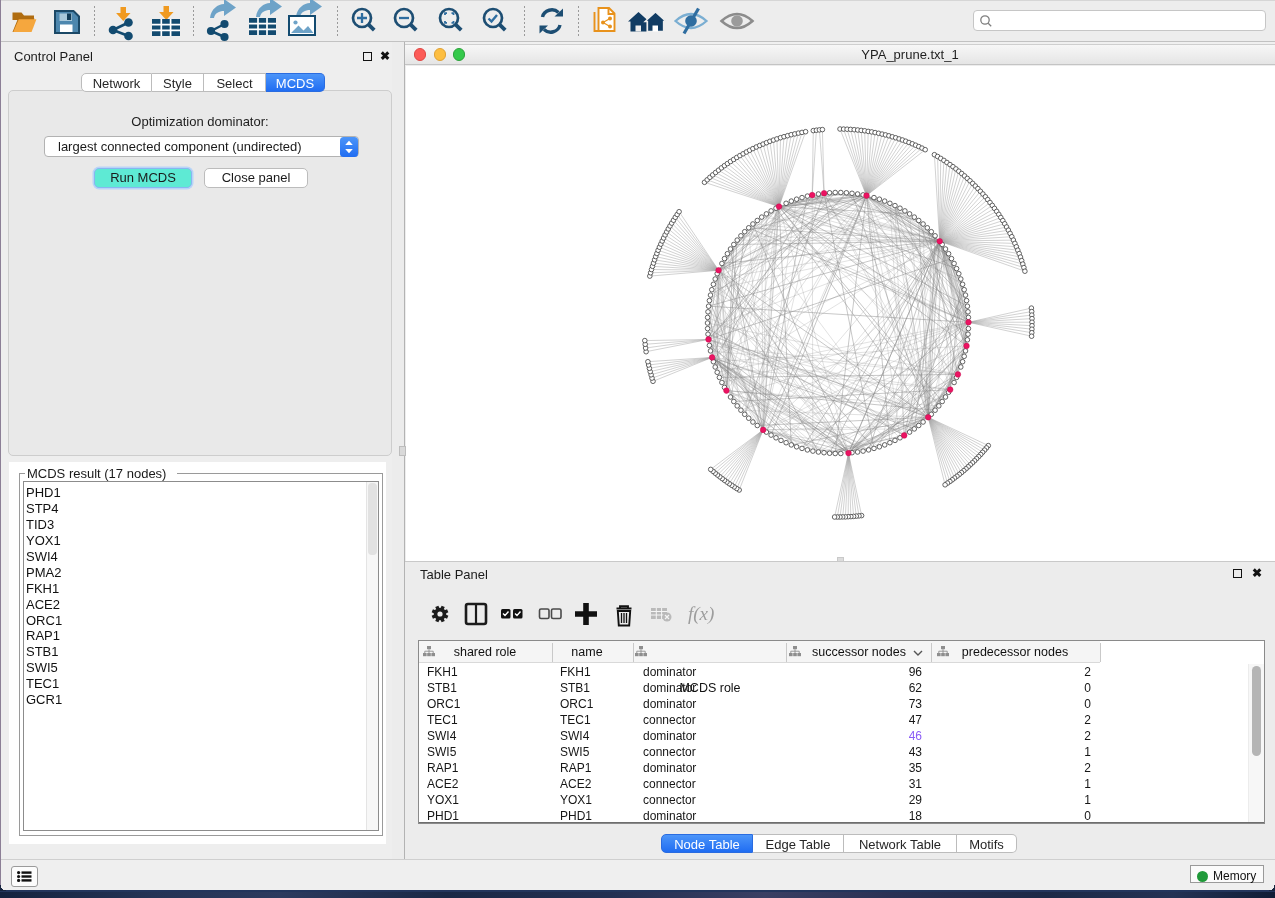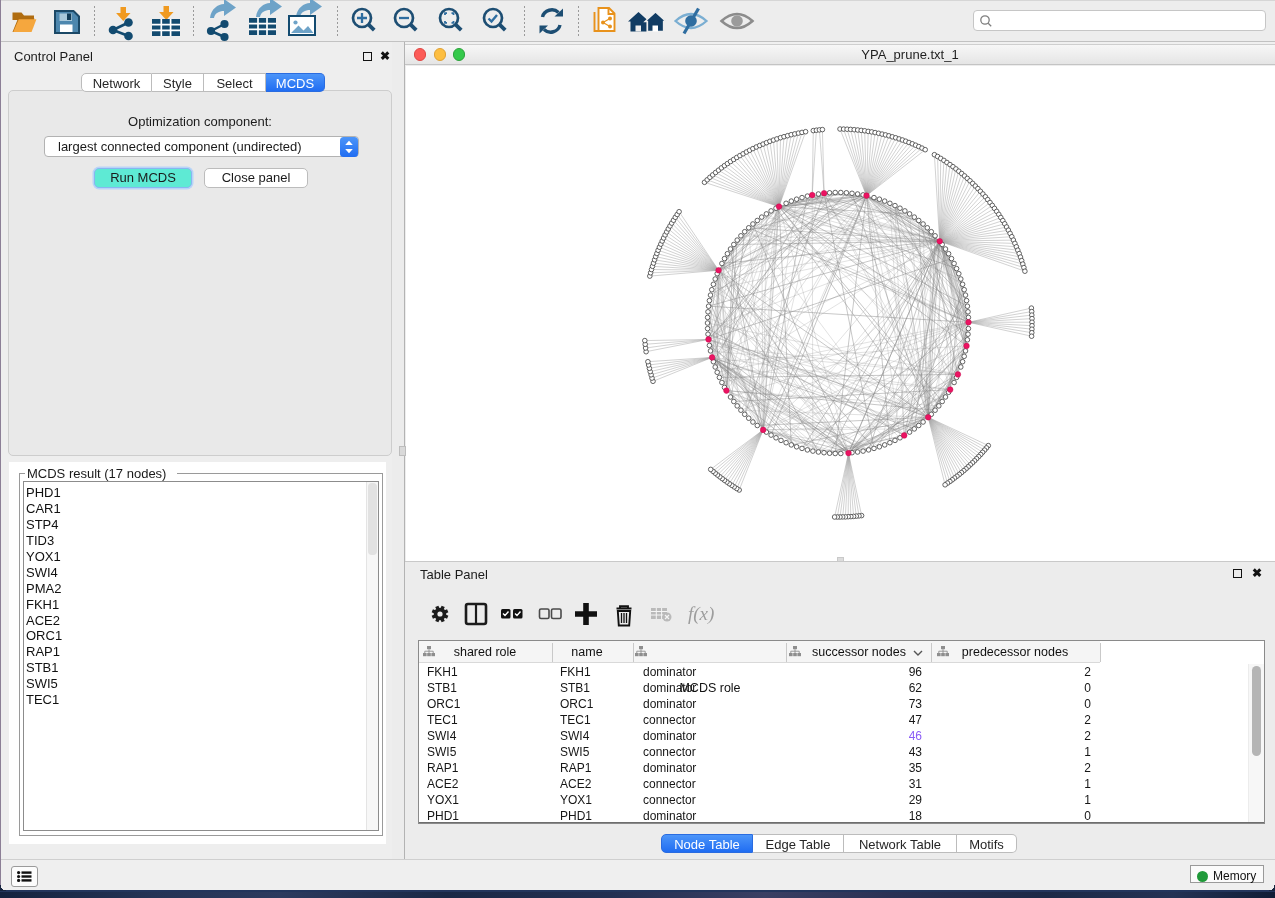--- a/index.html
+++ b/index.html
@@ -132,47 +132,47 @@
 <div class="abs hdrtxt" style="left:14px;top:49px;">Control Panel</div>
 <div class="winbtn" style="left:363px;top:52px;"></div>
 <div class="winx" style="left:380px;top:51px;">✖</div>
 <div class="abs" style="left:8px;top:90px;width:384px;height:366px;background:#e9e9e9;border:1px solid #cdcdcd;border-radius:5px;"></div>
 <div class="seg" style="left:81px;top:73px;">
     <div class="s first" style="width:71px;">Network</div>
     <div class="s" style="width:52px;">Style</div>
     <div class="s" style="width:62px;">Select</div>
     <div class="s last sel" style="width:59px;">MCDS</div>
   </div>
-<div class="abs" style="left:0;top:114px;width:400px;height:14px;text-align:center;font-size:13px;color:#1c1c1c;">Optimization component:</div>
+<div class="abs" style="left:0;top:114px;width:400px;height:14px;text-align:center;font-size:13px;color:#1c1c1c;">Optimization dominator:</div>
 <div class="abs" style="left:44px;top:136px;width:315px;height:21px;background:#fff;border:1px solid #b2b2b2;border-radius:4px;font-size:13px;color:#1a1a1a;line-height:19px;padding-left:13px;">largest connected component (undirected)</div>
 <div class="abs" style="left:340px;top:137px;width:18px;height:19.5px;background:linear-gradient(#4c95f9,#206df2);border-radius:3.5px;"></div>
 <svg class="abs" style="left:340px;top:137px" width="18" height="20" viewBox="0 0 18 20">
     <path d="M5.2 8L9 3.8 12.8 8zM5.2 12L9 16.2 12.8 12z" fill="#fff"></path>
   </svg>
 <div class="abs" style="left:94px;top:168px;width:98px;height:20px;background:#5eead4;border:1.5px solid #88b6f0;border-radius:5px;box-shadow:0 0 0 1.5px #b9d4f8;font-size:13px;color:#1a1a1a;text-align:center;line-height:17px;">Run MCDS</div>
 <div class="abs" style="left:204px;top:168px;width:104px;height:20px;background:#fff;border:1px solid #bcbcbc;border-radius:5px;font-size:13px;color:#1a1a1a;text-align:center;line-height:18px;">Close panel</div>
 <div class="abs" style="left:9px;top:462px;width:377px;height:382px;background:#fff;"></div>
 <div class="abs" style="left:19px;top:473px;width:364px;height:363px;border:1px solid #9a9a9a;"></div>
 <div class="abs" style="left:25px;top:466px;width:152px;background:#fff;font-size:13px;color:#1a1a1a;padding:0 2px;">MCDS result (17 nodes)</div>
 <div class="abs" style="left:23px;top:481px;width:356px;height:350px;background:#fff;border:1px solid #8c8c8c;"></div>
 <div class="abs" style="left:26px;top:485px;width:300px;font-size:13px;color:#111;">
     <div style="height:15.95px;">PHD1</div>
-    <div style="height:15.95px;">CAR1</div>
     <div style="height:15.95px;">STP4</div>
     <div style="height:15.95px;">TID3</div>
     <div style="height:15.95px;">YOX1</div>
     <div style="height:15.95px;">SWI4</div>
     <div style="height:15.95px;">PMA2</div>
     <div style="height:15.95px;">FKH1</div>
     <div style="height:15.95px;">ACE2</div>
     <div style="height:15.95px;">ORC1</div>
     <div style="height:15.95px;">RAP1</div>
     <div style="height:15.95px;">STB1</div>
     <div style="height:15.95px;">SWI5</div>
     <div style="height:15.95px;">TEC1</div>
+    <div style="height:15.95px;">GCR1</div>
   </div>
 <div class="abs" style="left:366px;top:482px;width:12px;height:348px;background:#f7f7f7;border-left:1px solid #e4e4e4;"></div>
 <div class="abs" style="left:368px;top:483px;width:9px;height:72px;background:#e2e2e2;border-radius:4px;"></div>
 <div class="abs" style="left:392px;top:42px;width:13px;height:817px;background:#ececec;"></div>
 <div class="abs" style="left:404px;top:42px;width:1px;height:817px;background:#b3b3b3;"></div>
 <div class="abs" style="left:399px;top:446px;width:7px;height:10px;background:#d9d9d9;border:1px solid #bdbdbd;"></div>
 <div class="abs" style="left:405px;top:42px;width:870px;height:2px;background:#f0f0f0;"></div>
 <div class="abs" style="left:405px;top:44px;width:870px;height:21px;background:linear-gradient(#f7f7f7,#e5e5e5);border-top:1px solid #cfcfcf;border-bottom:1px solid #c4c4c4;"></div>
 <div class="abs" style="left:413.8px;top:48.3px;width:12.4px;height:12.4px;border-radius:50%;background:#fc5b57;border:0.5px solid #df4643;"></div>
 <div class="abs" style="left:433.8px;top:48.3px;width:12.4px;height:12.4px;border-radius:50%;background:#fdbe41;border:0.5px solid #dfa135;"></div>

